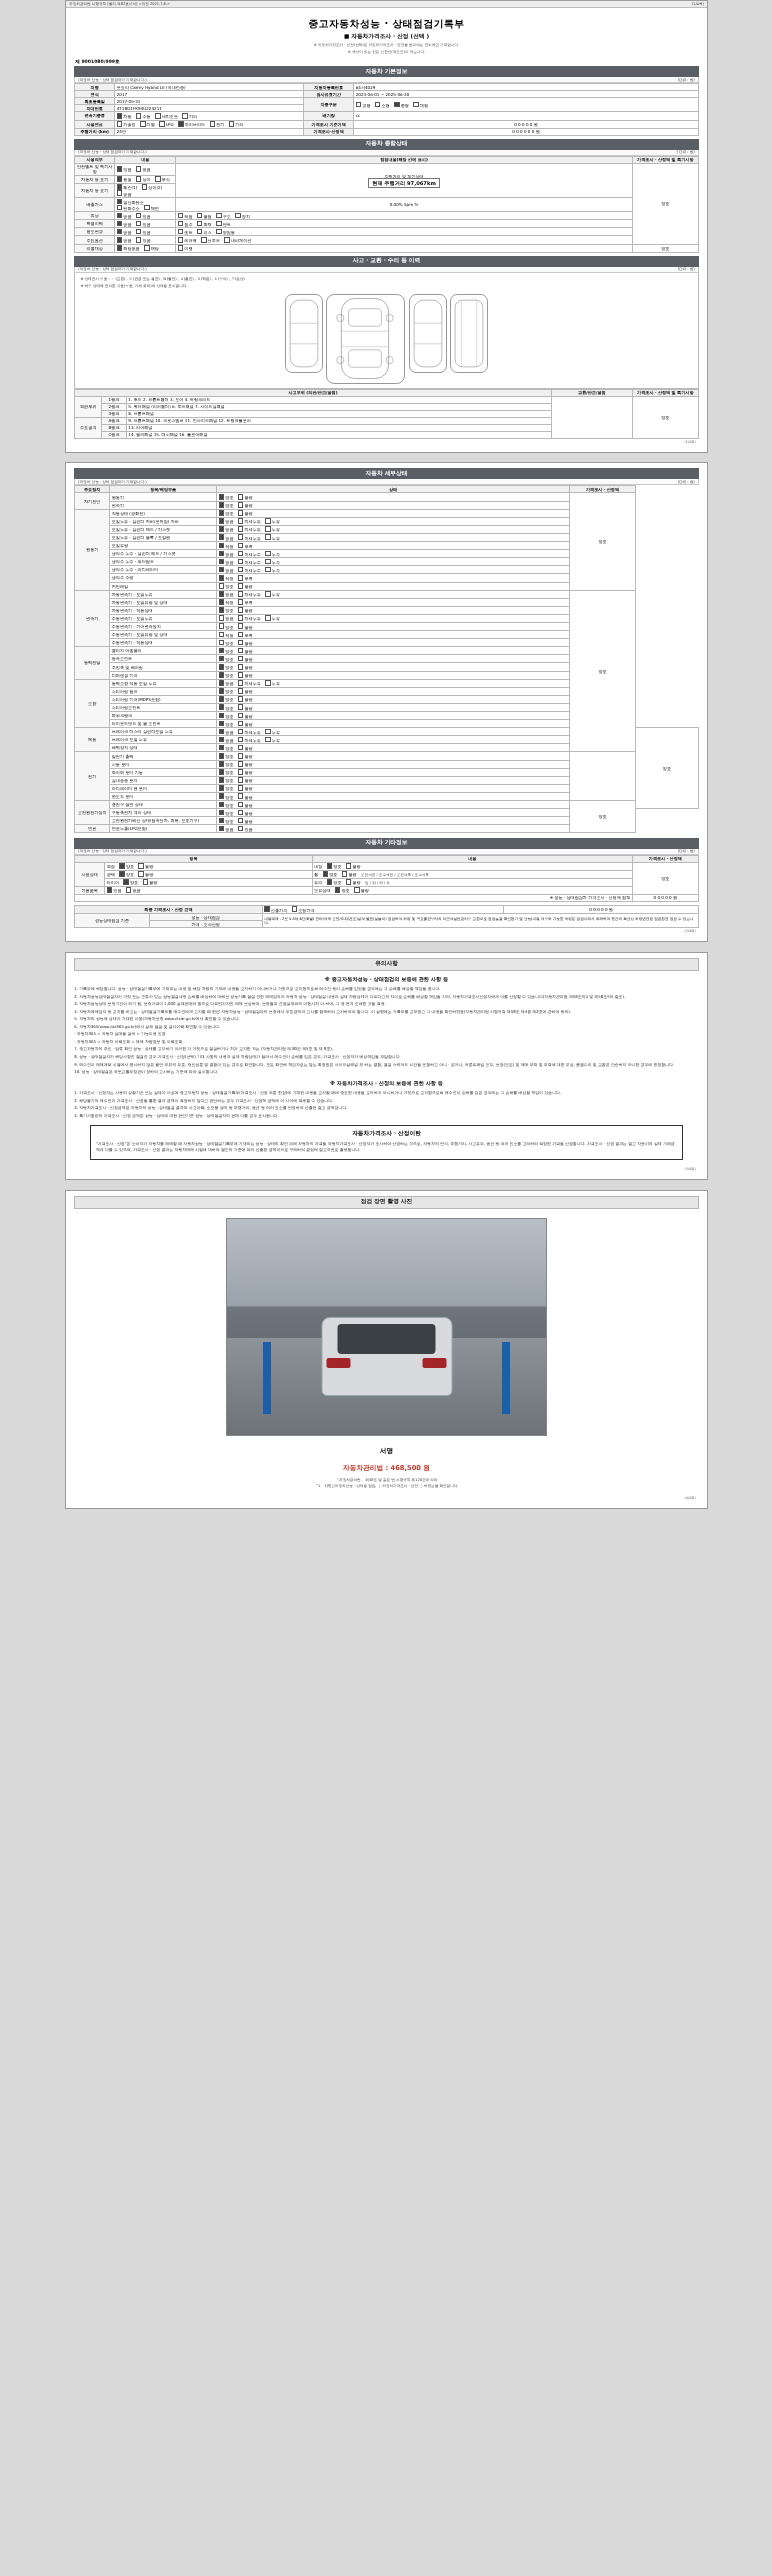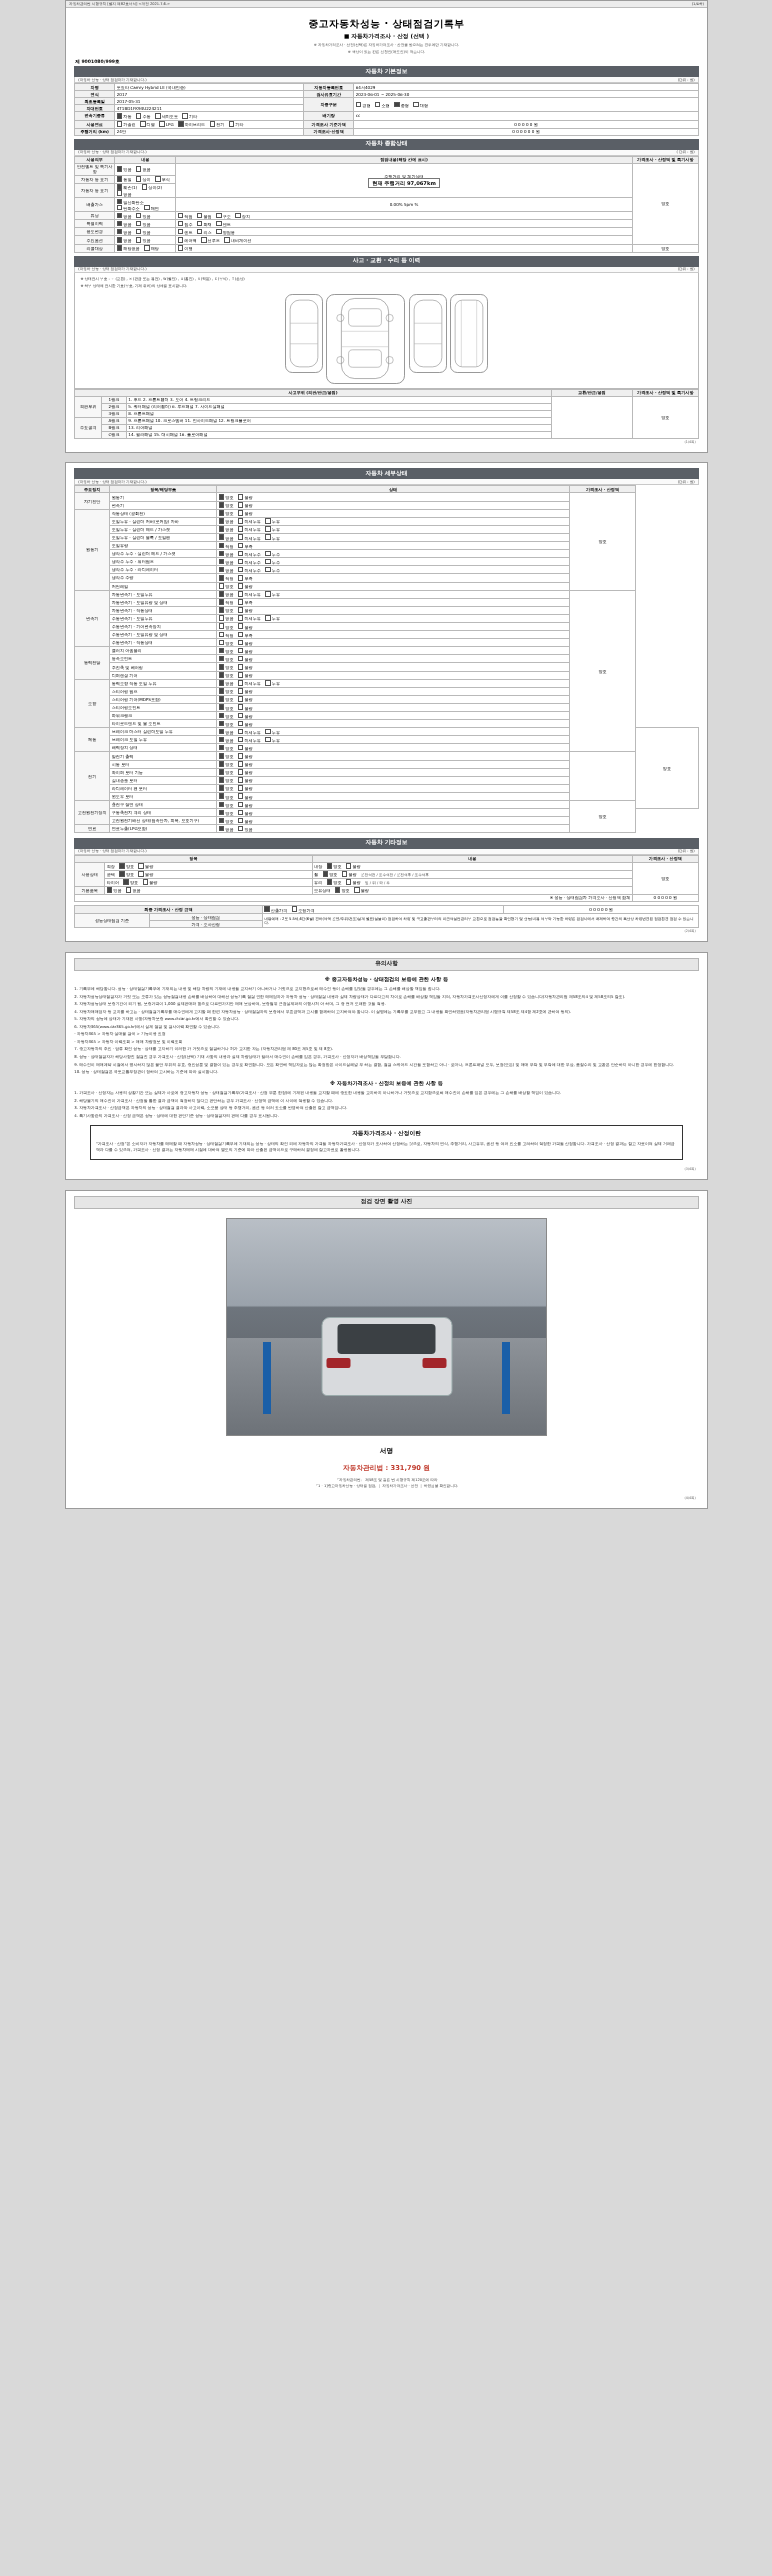--- a/index.html
+++ b/index.html
@@ -852,21 +852,21 @@
           </div>
         </div>
       </div>
 
       <div class="signrow">
         <span>서명</span>
       </div>
 
       <div class="pricerow">
         <span>자동차관리법 :</span>
-        <span>331,790 원</span>
+        <span>468,500 원</span>
       </div>
 
       <div class="footnote">
         <div>「자동차관리법」 제58조 및 같은 법 시행규칙 제120조에 따라</div>
         <div>「1ㆍ1]중고자동차성능 · 상태를 점검, ｜ 자동차가격조사 · 산정 ｜ 하였음을 확인합니다.</div>
       </div>
 
       <div class="pagefoot">(4/4쪽)</div>
     </div>
   </div>

